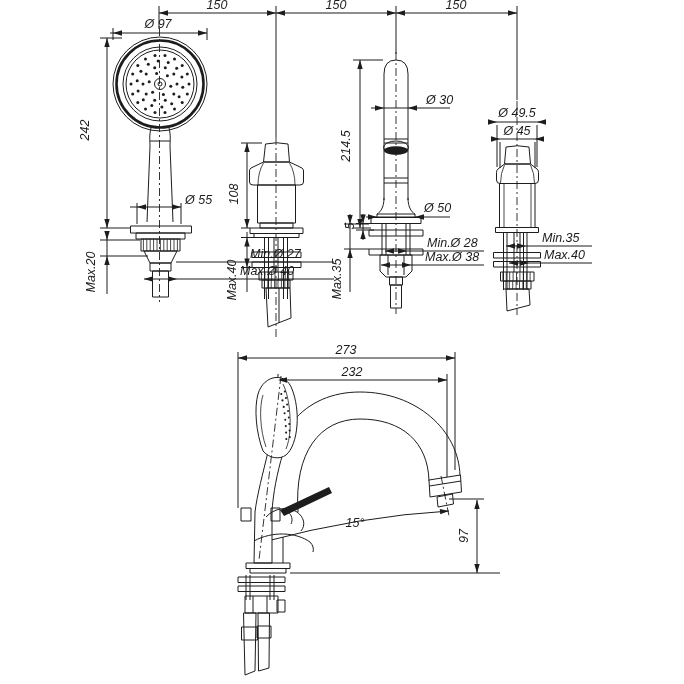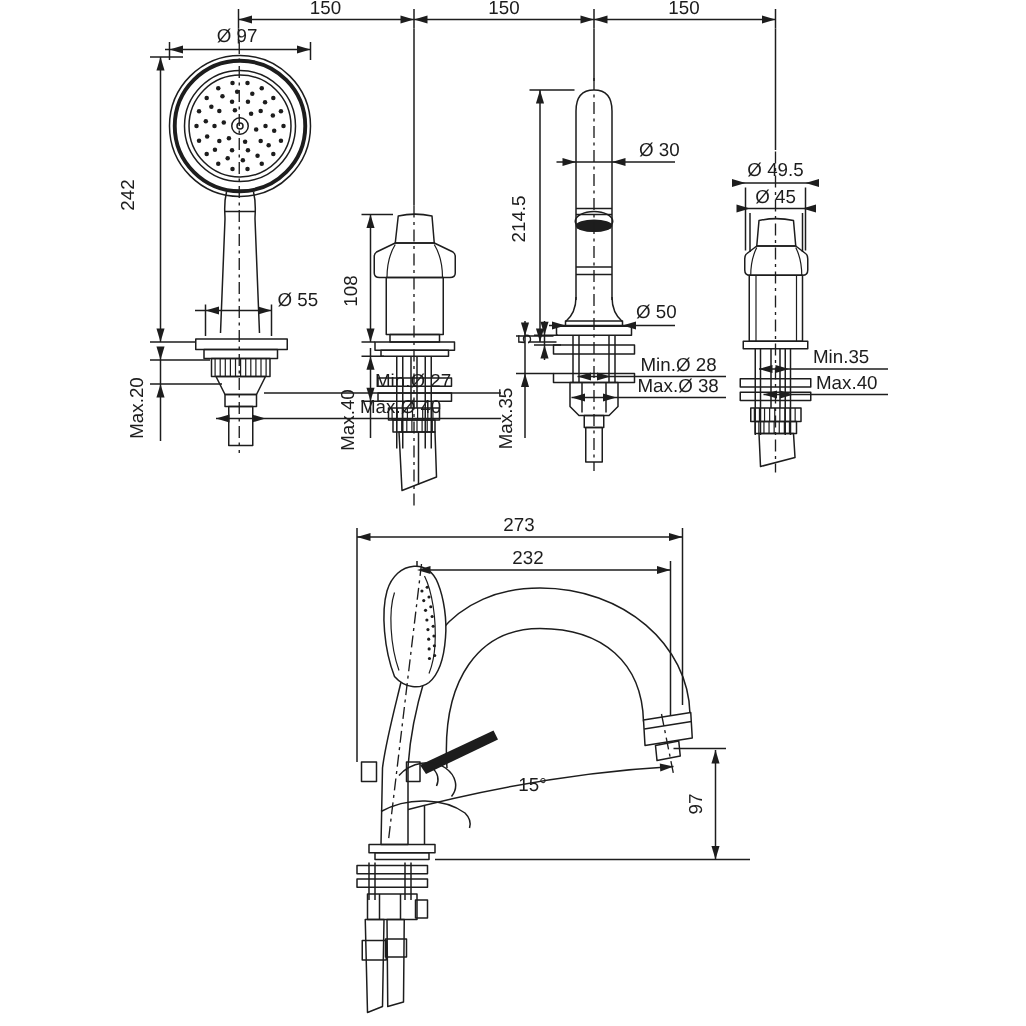--- a/index.html
+++ b/index.html
@@ -1,17 +1,17 @@
 <!DOCTYPE html>
 <html style="--ink: #1d1d1d; --bg: #ffffff;"><head>
 <meta charset="utf-8">
 <style>
   :root { --ink:#1d1d1d; --bg:#ffffff; }
   html,body { margin:0; padding:0; background:var(--bg); }
-  .frame { width:684px; height:684px; background:var(--bg); position:relative; overflow:hidden; }
+  .frame { width:684px; height:684px; background:var(--bg); position:relative; overflow:hidden;font-style:italic; }
   svg { display:block; }
   .s  { stroke:var(--ink); stroke-width:1; fill:none; stroke-linejoin:round; stroke-linecap:butt; }
   .s2 { stroke:var(--ink); stroke-width:2.6; fill:none; }
   .f  { fill:var(--ink); stroke:none; }
   .w  { fill:var(--bg); stroke:var(--ink); stroke-width:1; stroke-linejoin:round; }
   .cl { stroke:var(--ink); stroke-width:0.9; fill:none; stroke-dasharray:8 3 2 3; }
   .thin { stroke:var(--ink); stroke-width:0.8; fill:none; }
   text { font-family:"Liberation Sans", sans-serif; font-size:12.5px; fill:var(--ink); }
 </style>
 </head>

